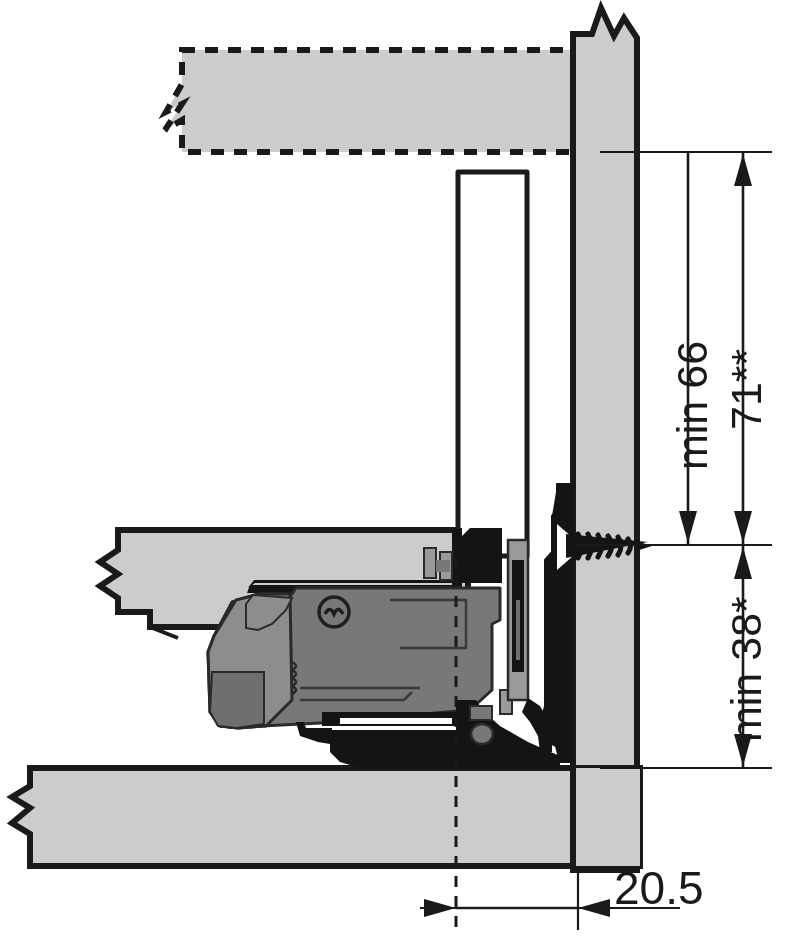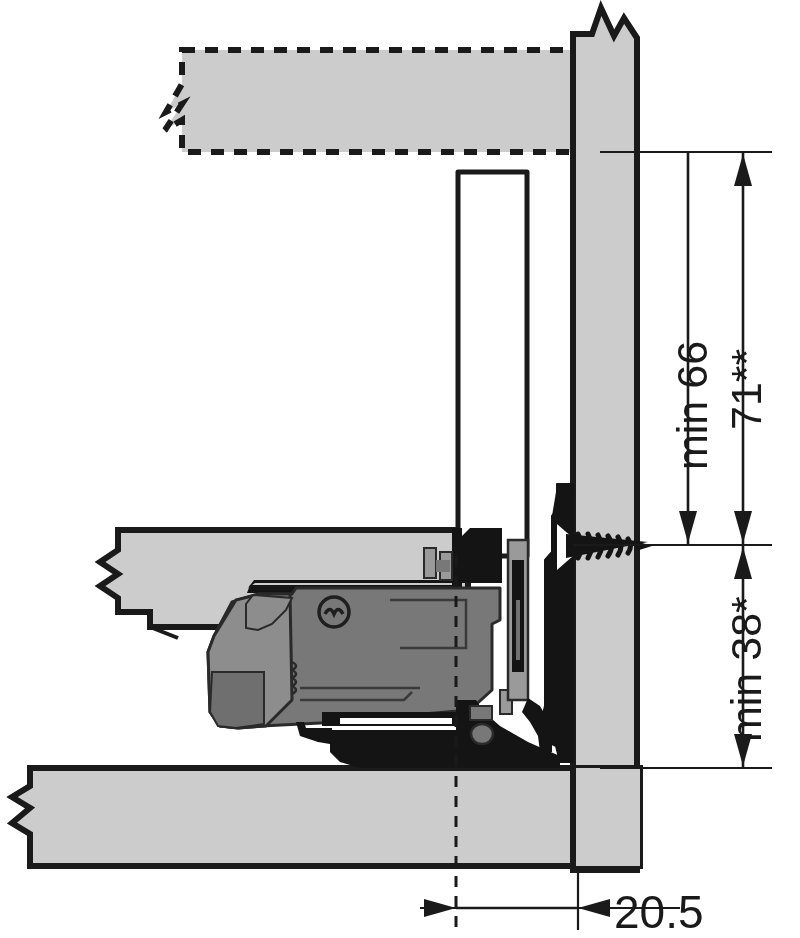--- a/index.html
+++ b/index.html
@@ -158,15 +158,15 @@
   </g>
 
 </svg>
 
 <div class="dim-label rot" style="left:722px; top:430px; font-size:43px;">71**</div>
 
 <div class="dim-label rot" style="left:668px; top:470px; font-size:43px;">min 66</div>
 
 <div class="dim-label rot" style="left:722px; top:742px; font-size:43px;">min 38*</div>
 
-<div class="dim-label" style="left:614px; top:861px; font-size:46px;margin-top:24px;">20.5</div>
+<div class="dim-label" style="left:614px; top:861px; font-size:46px;">20.5</div>
 
 </div>
 
 </body></html>

